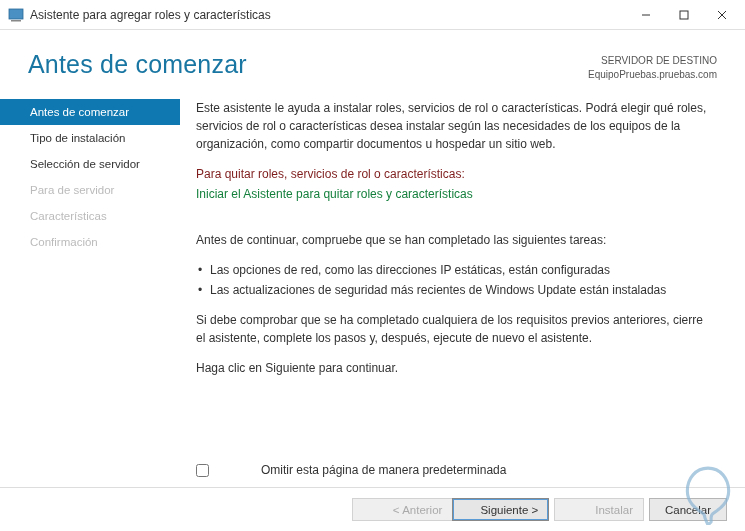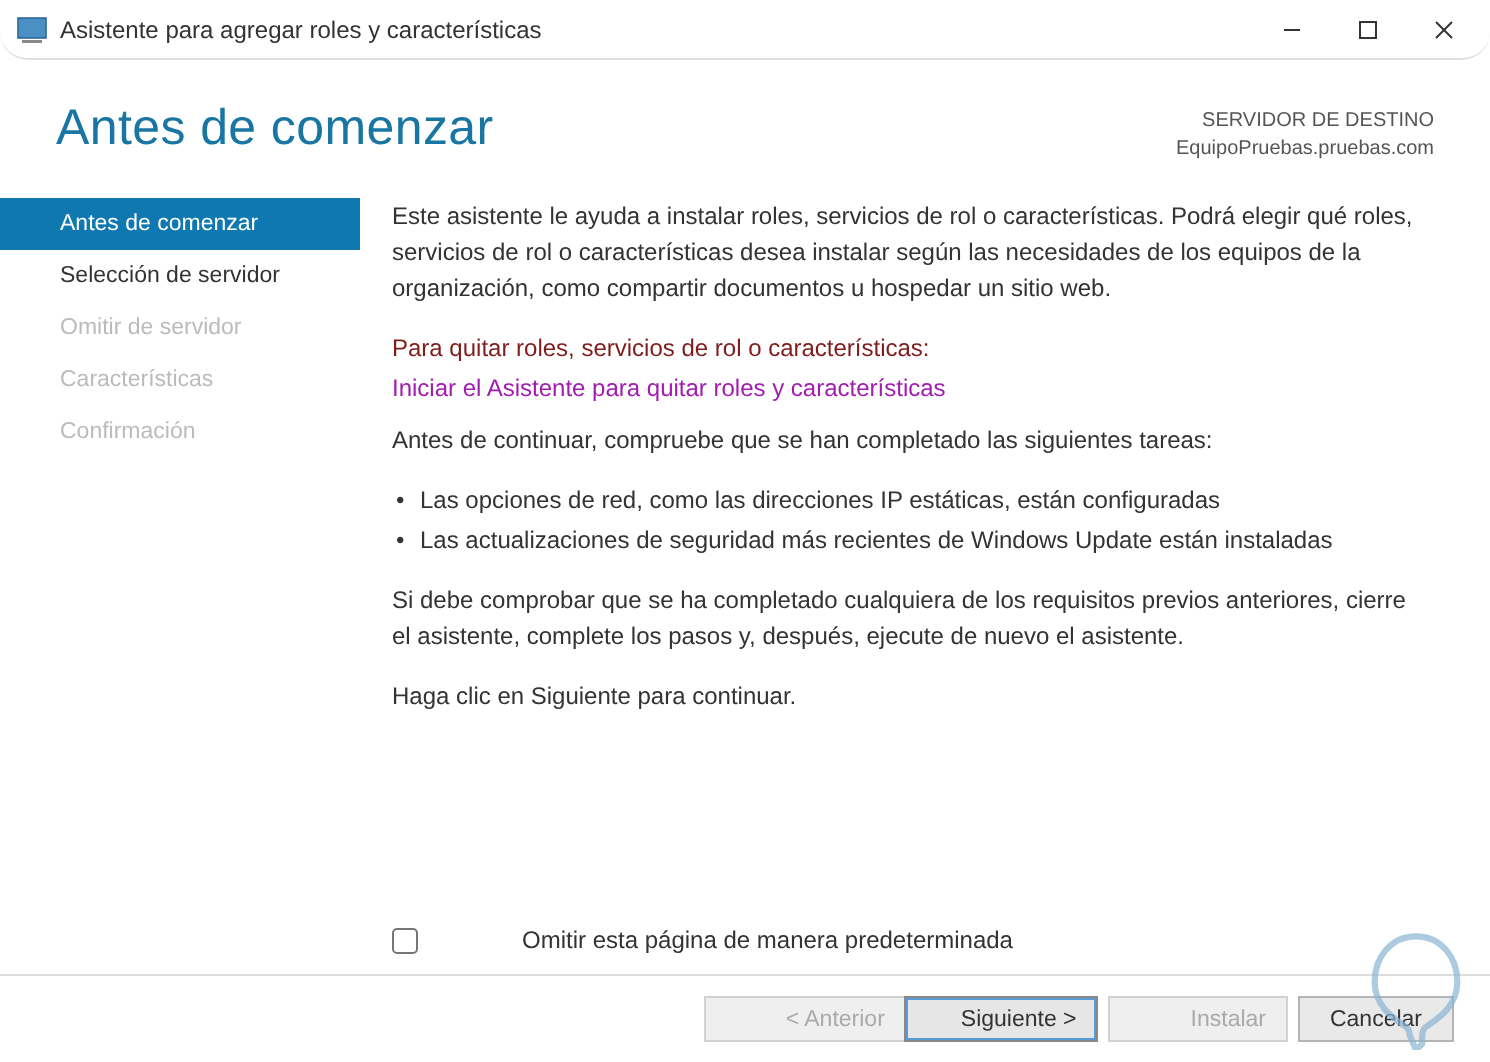--- a/index.html
+++ b/index.html
@@ -15,21 +15,20 @@
       overflow: hidden;
       position: relative;
     }
     .titlebar {
       height: 30px;
       background: #fff;
       border-bottom: 1px solid #e0e0e0;
       display: flex;
       align-items: center;
       padding: 0 4px;
-      border-radius: 14px;
     }
     .titlebar .app-icon {
       width: 16px;
       height: 16px;
       margin: 0 6px 0 4px;
       display: inline-flex;
       align-items: center;
       justify-content: center;
     }
     .titlebar .title-text {
@@ -124,23 +123,23 @@
       line-height: 1.5;
     }
     .main p {
       margin-bottom: 12px;
     }
     .main .emphasis {
       color: #7f1d1d;
       margin-bottom: 2px;
     }
     .main .link {
-      color: #a21caf;
+      color: #15803d;
       cursor: pointer;
-      margin-bottom: 8px;
+      margin-bottom: 28px;
       display: block;
     }
     .main ul {
       list-style: none;
       margin: 0 0 12px 0;
       padding: 0;
     }
     .main ul li {
       padding-left: 14px;
       position: relative;
@@ -259,22 +258,23 @@
   <div class="page-heading">Antes de comenzar</div>
   <div class="server-info">
     <div class="label">SERVIDOR DE DESTINO</div>
     <div class="value">EquipoPruebas.pruebas.com</div>
   </div>
 </div>
 
 <div class="body-area">
   <div class="sidebar">
     <div class="step active">Antes de comenzar</div>
+    <div class="step enabled">Tipo de instalación</div>
     <div class="step enabled">Selección de servidor</div>
-    <div class="step disabled">Omitir de servidor</div>
+    <div class="step disabled">Para de servidor</div>
     <div class="step disabled">Características</div>
     <div class="step disabled">Confirmación</div>
   </div>
 
   <div class="main">
     <p>Este asistente le ayuda a instalar roles, servicios de rol o características. Podrá elegir qué roles, servicios de rol o características desea instalar según las necesidades de los equipos de la organización, como compartir documentos u hospedar un sitio web.</p>
     <p class="emphasis">Para quitar roles, servicios de rol o características:</p>
     <span class="link">Iniciar el Asistente para quitar roles y características</span>
     <p>Antes de continuar, compruebe que se han completado las siguientes tareas:</p>
     <ul>

